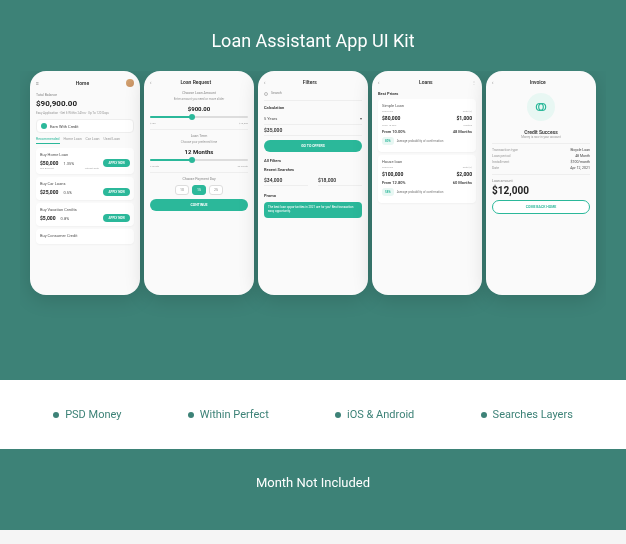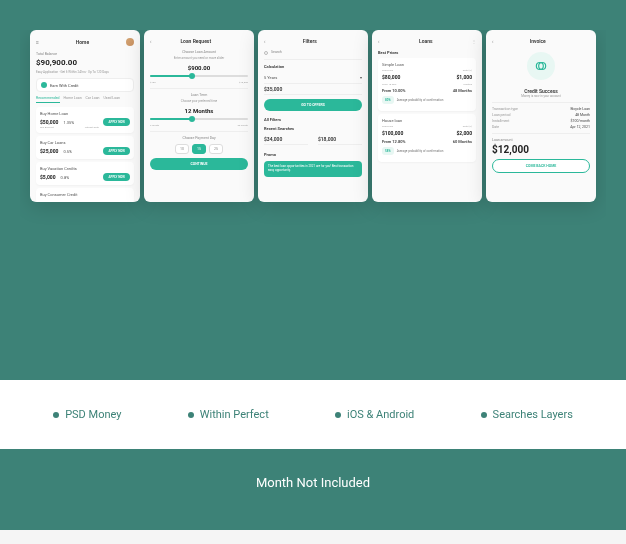--- a/index.html
+++ b/index.html
@@ -25,23 +25,23 @@
   }
   .phones {
     display: flex;
     justify-content: center;
     gap: 4px;
     height: 310px;
     overflow: hidden;
   }
   .phone {
     width: 110px;
-    height: 172px;
+    height: 224px;
     background: #fafafa;
-    border-radius: 6px;
+    border-radius: 16px;
     box-shadow: 0 4px 20px rgba(0,0,0,0.15);
     padding: 8px 6px;
     font-size: 4px;
     color: #444;
     overflow: hidden;
     position: relative;
   }
   .phone-header {
     display: flex;
     justify-content: space-between;
@@ -350,20 +350,21 @@
     font-size: 4px;
     font-weight: 600;
     color: #333;
     margin: 4px 0 3px;
   }
 </style>
 </head>
 <body>
 
 <div class="hero">
+  <div class="hero-title">Loan Assistant App UI Kit</div>
 
   <div class="phones">
 
     <div class="phone">
       <div class="phone-header">
         <span class="back-arrow">≡</span>
         <span class="phone-title">Home</span>
         <span class="avatar"></span>
       </div>
       <div class="section-label">Total Balance</div>

